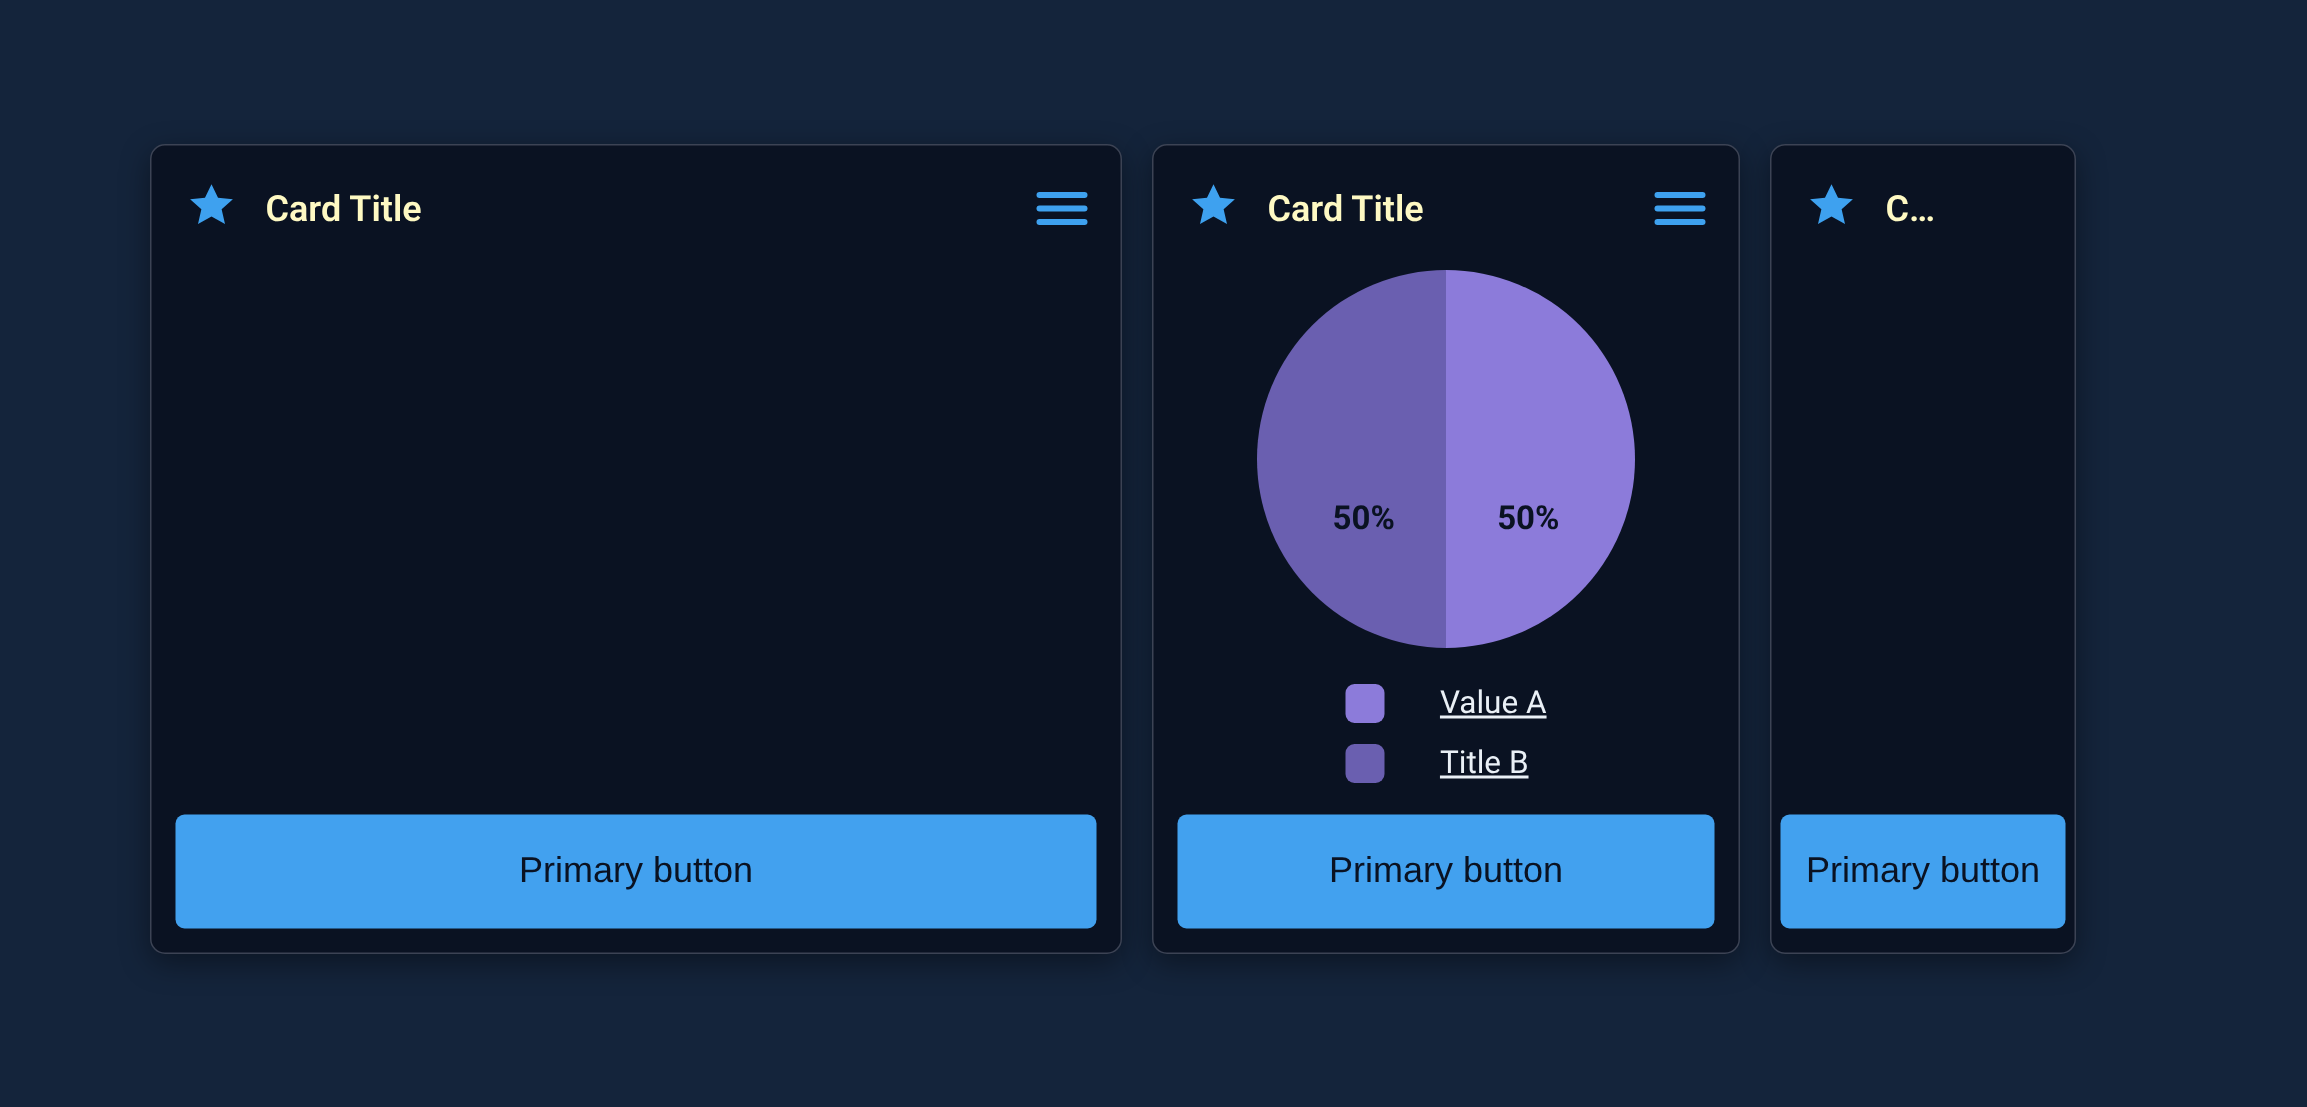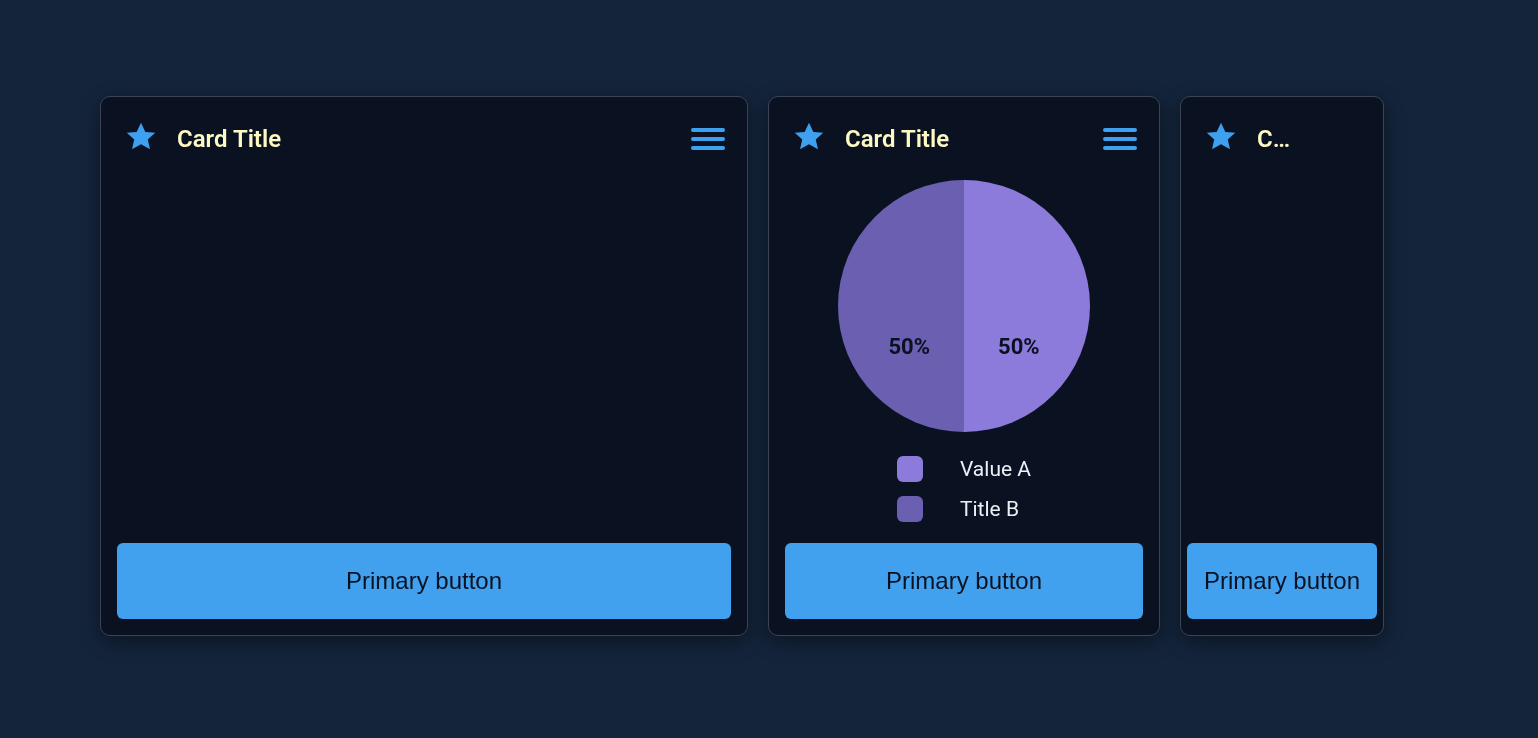--- a/index.html
+++ b/index.html
@@ -100,20 +100,21 @@
       display: flex;
       flex-direction: column;
       gap: 14px;
     }
     .legend-item {
       display: flex;
       align-items: center;
       gap: 37px;
       font-size: 21px;
       color: #eaf0f6;
+      text-decoration: underline;
     }
     .swatch {
       width: 26px;
       height: 26px;
       border-radius: 6px;
     }
     .primary-button {
       background: #42a1ef;
       color: #0a1222;
       border: none;

